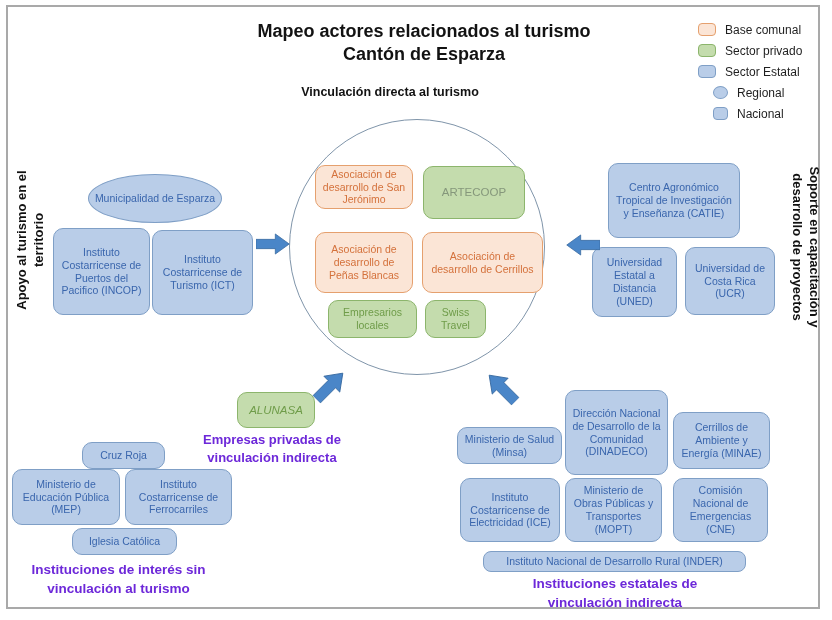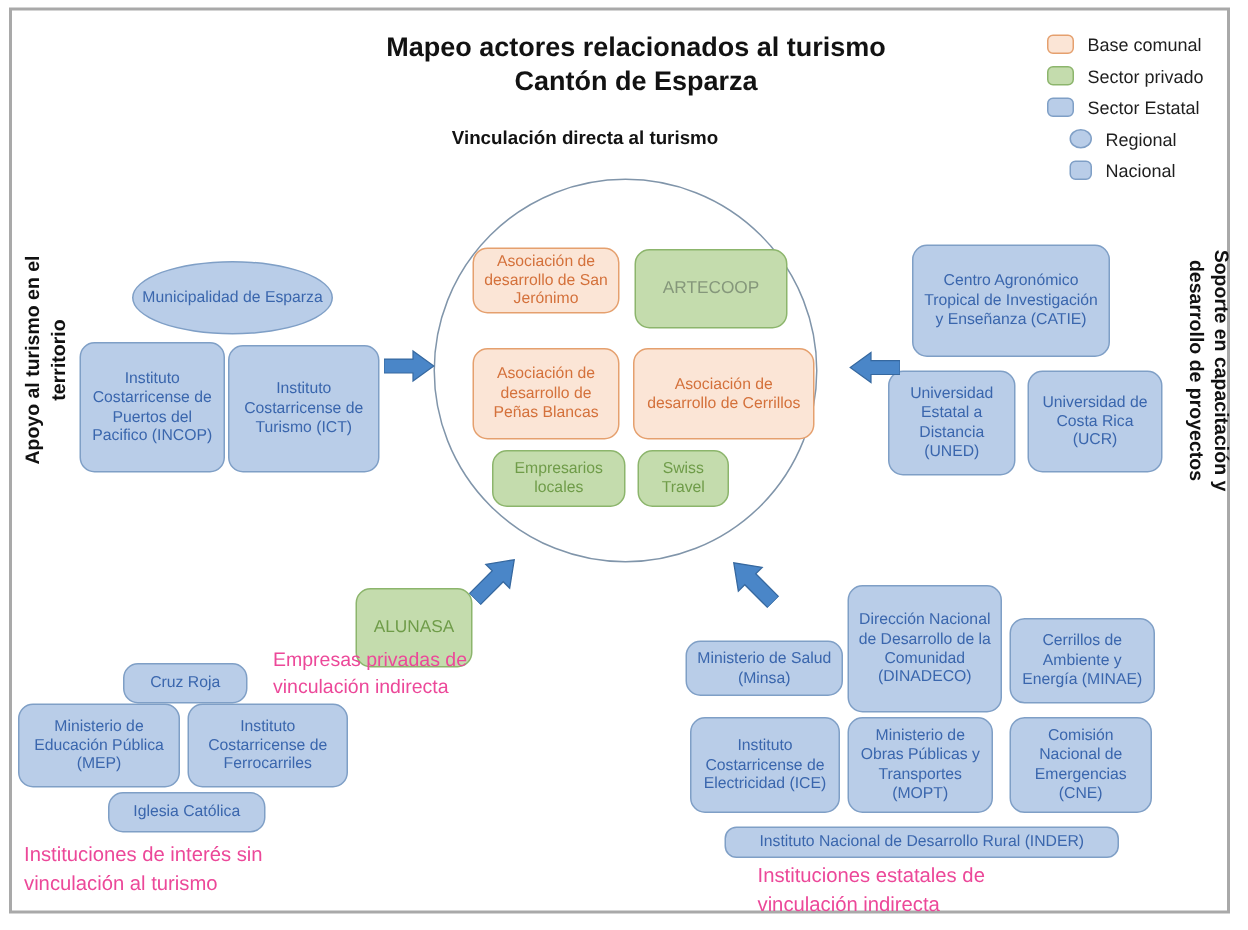--- a/index.html
+++ b/index.html
@@ -29,22 +29,22 @@
   .blue{background:#b9cde8;border-color:#7f9fc6;color:#3a66ad;}
   .orange{background:#fbe5d6;border-color:#e5a06e;color:#d4713b;}
   .green{background:#c4dcad;border-color:#8cb56c;color:#6f9c49;}
   .green.muted{color:#85977b;}
   .ellipse{border-radius:50%;}
   .vlabel{position:absolute;width:190px;height:40px;display:flex;flex-direction:column;
           justify-content:center;text-align:center;font-weight:bold;font-size:13px;
           color:#111;line-height:1.3;}
   .vl-left{left:-64px;top:220px;transform:rotate(-90deg);}
   .vl-right{left:710px;top:227px;transform:rotate(90deg);}
-  .glabel{position:absolute;font-weight:normal;font-size:13.5px;
-          color:#ec4899;line-height:1.42;}
+  .glabel{position:absolute;text-align:center;font-weight:bold;font-size:13.5px;
+          color:#6d28d9;line-height:1.42;}
   .arrow{position:absolute;}
 </style>
 </head>
 <body>
 
 <div class="stage">
   <div class="frame"></div>
 
   <div class="title">
     <div>Mapeo actores relacionados al turismo</div>
@@ -99,21 +99,21 @@
     <polygon points="0,10 25,10 25,3 43,16 25,29 25,22 0,22" fill="#4a86c8" stroke="#36689f" stroke-width="1"></polygon>
   </svg>
 
   <div class="box blue" style="left:608px;top:163px;width:132px;height:75px;">Centro Agronómico Tropical de Investigación y Enseñanza (CATIE)</div>
   <div class="box blue" style="left:592px;top:247px;width:85px;height:70px;">Universidad Estatal a Distancia (UNED)</div>
   <div class="box blue" style="left:685px;top:247px;width:90px;height:68px;">Universidad de Costa Rica (UCR)</div>
   <svg class="arrow" style="left:566px;top:231px;transform:rotate(180deg);" width="34" height="28" viewBox="0 0 44 32">
     <polygon points="0,10 25,10 25,3 43,16 25,29 25,22 0,22" fill="#4a86c8" stroke="#36689f" stroke-width="1"></polygon>
   </svg>
 
-  <div class="box green" style="left:237px;top:392px;width:78px;height:53px;font-size:11.5px;">ALUNASA</div>
+  <div class="box green" style="left:237px;top:392px;width:78px;height:36px;font-size:11.5px;font-style:italic;">ALUNASA</div>
   <svg class="arrow" style="left:311px;top:370px;transform:rotate(-45deg);" width="38" height="32" viewBox="0 0 44 32">
     <polygon points="0,10 25,10 25,3 43,16 25,29 25,22 0,22" fill="#4a86c8" stroke="#36689f" stroke-width="1"></polygon>
   </svg>
   <div class="glabel" style="left:182px;top:431px;width:180px;font-size:13px;">
     <div>Empresas privadas de</div>
     <div>vinculación indirecta</div>
   </div>
 
   <div class="box blue" style="left:82px;top:442px;width:83px;height:27px;">Cruz Roja</div>
   <div class="box blue" style="left:12px;top:469px;width:108px;height:56px;">Ministerio de Educación Pública (MEP)</div>

